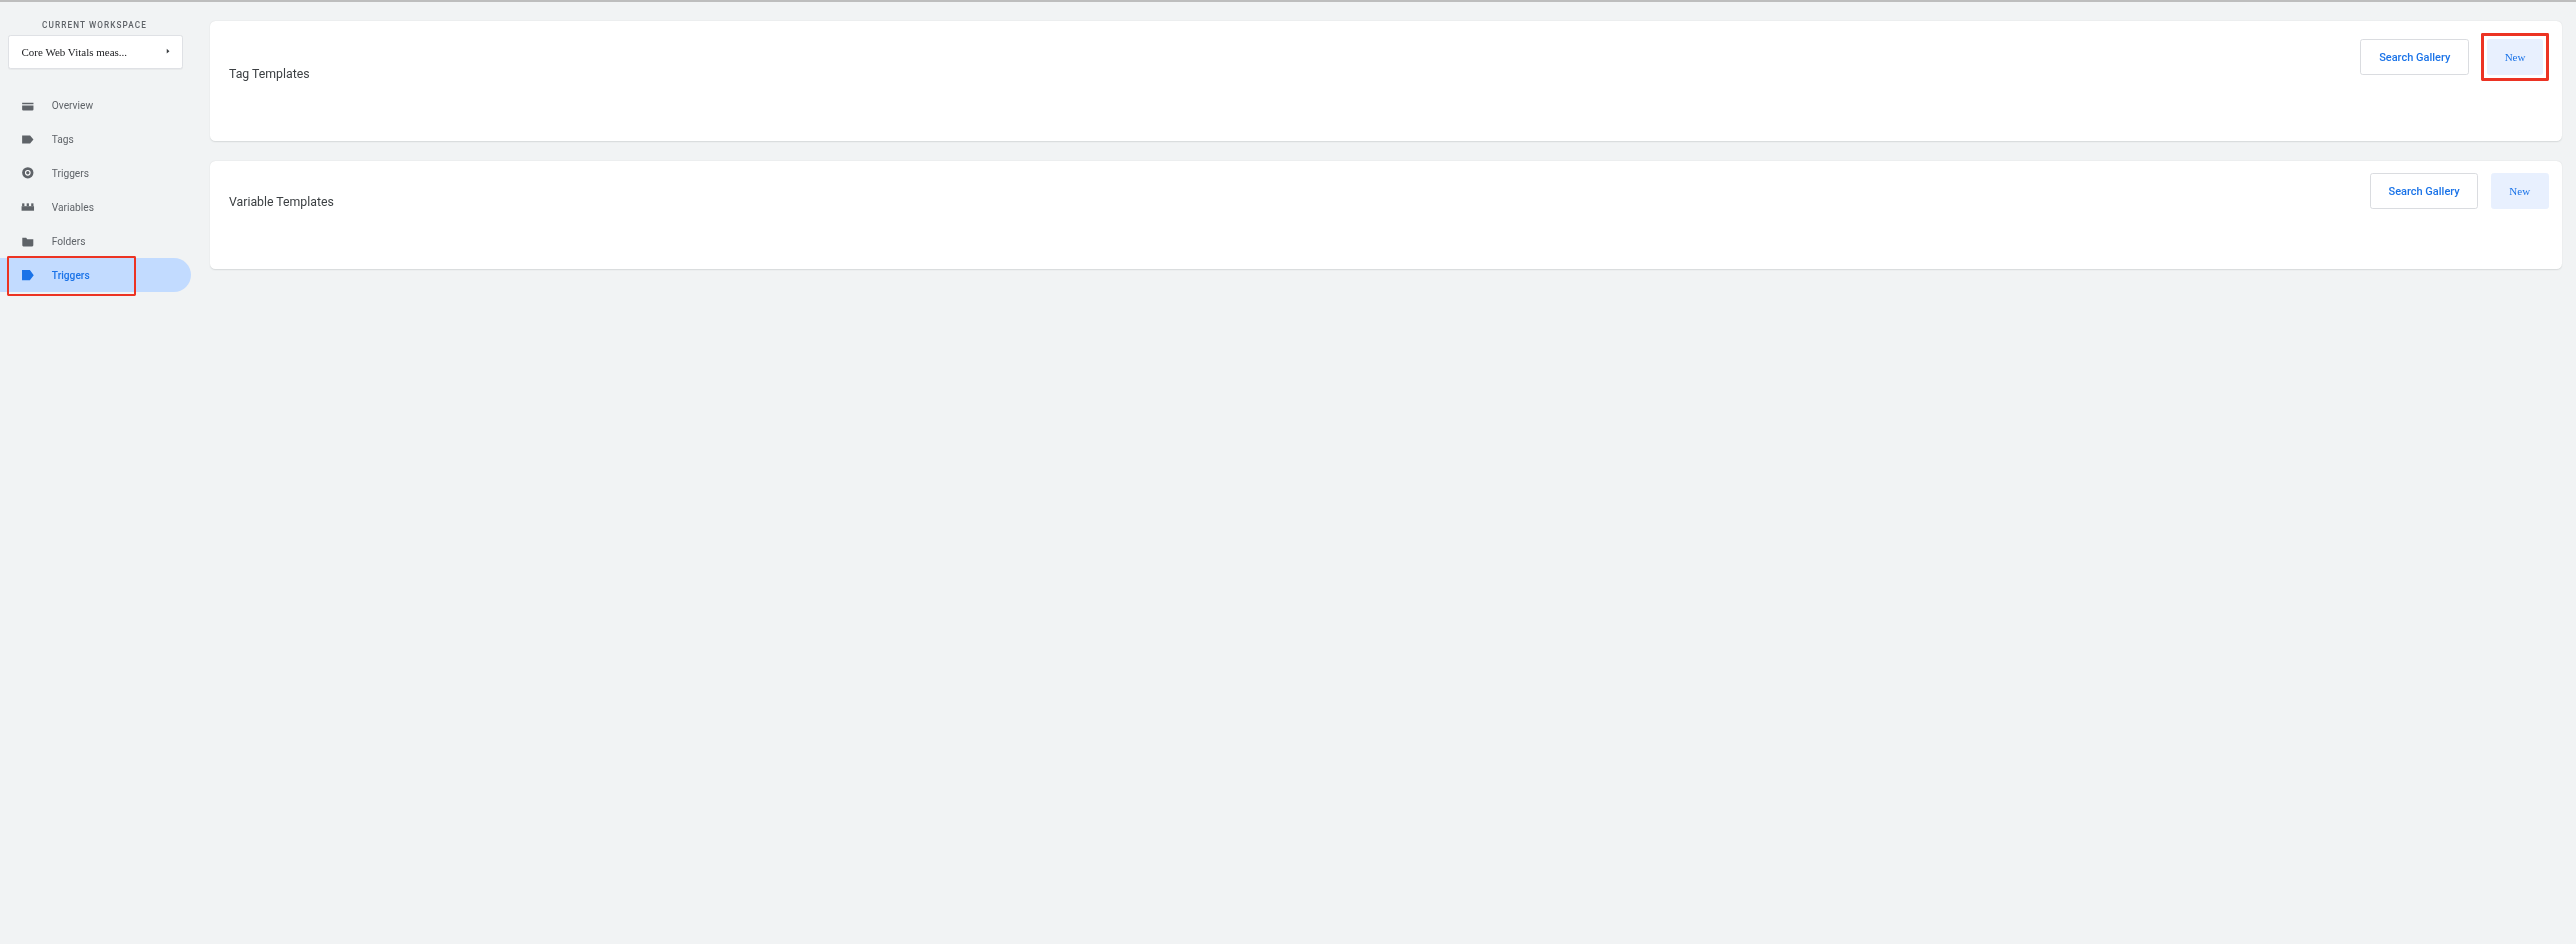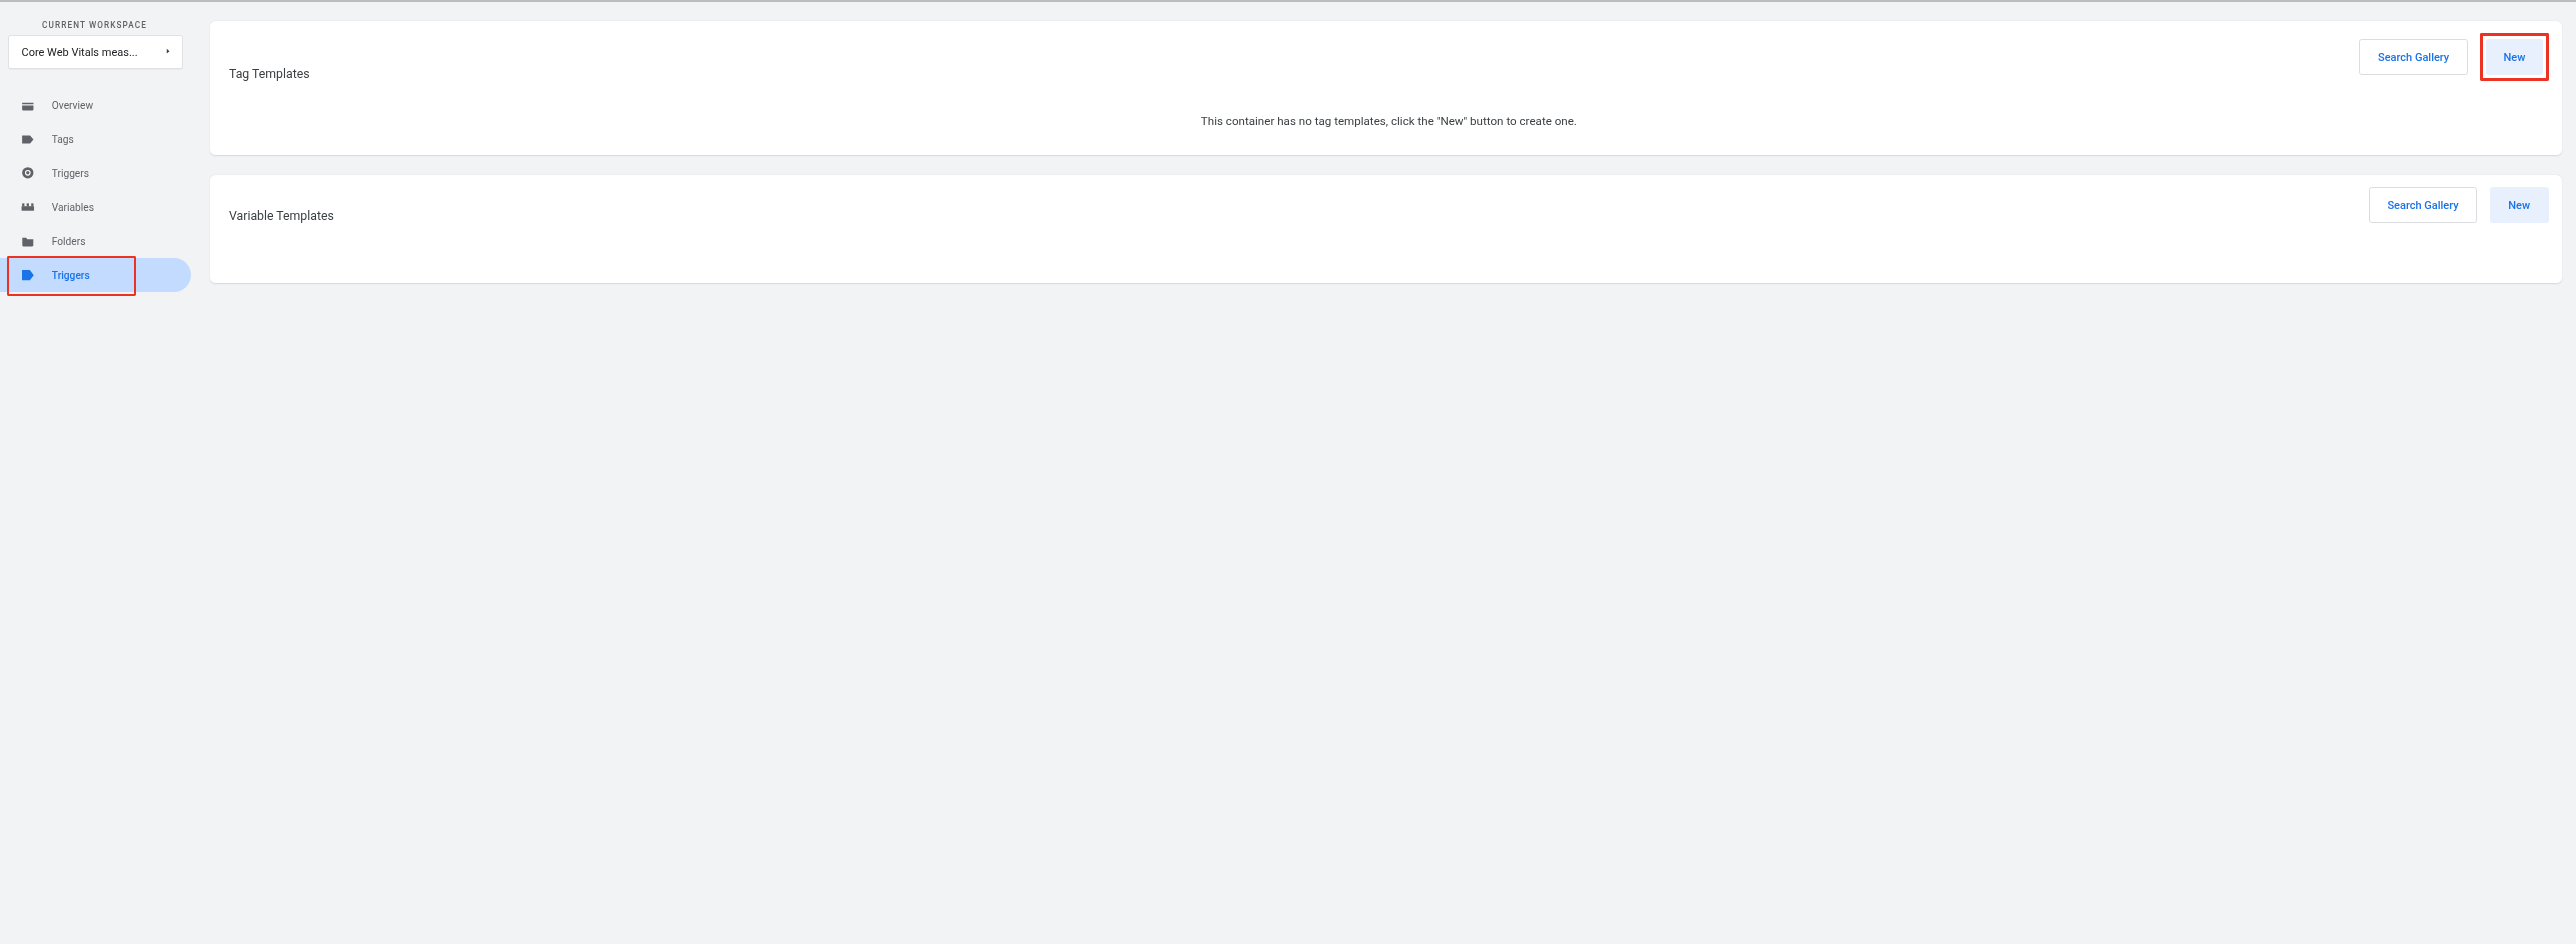--- a/index.html
+++ b/index.html
@@ -55,20 +55,21 @@
     box-shadow:0 0.7px 0.7px rgba(0,0,0,.04);
     cursor:pointer;
   }
   .ws-selector .name{
     font-size:11px;
     color:var(--text);
     white-space:nowrap;
     overflow:hidden;
     text-overflow:ellipsis;
     max-width:136px;
+    font-family:Liberation Serif, serif;
   }
   .nav{list-style:none;margin:0;padding:0;}
   .nav li{
     position:relative;
   }
   .nav a{
     display:flex;
     align-items:center;
     height:34px;
     padding-left:20.4px;
@@ -135,20 +136,21 @@
     justify-content:center;
     padding:0 17.7px;
     cursor:pointer;
     border:0.7px solid var(--border);
     background:#fff;
     color:var(--blue);
   }
   .btn.filled{
     background:var(--blue-light);
     border:0.7px solid var(--blue-light);
+    font-family:Liberation Serif, serif;
   }
   .btn-highlight{
     position:relative;
     padding:2.7px;
     border:3.4px solid var(--highlight);
     border-radius:1.4px;
     display:inline-flex;
   }
   .btn-highlight .btn{border:none;}
   .empty-msg{
@@ -252,21 +254,20 @@
     <section class="card">
       <div class="card-head">
         <div class="card-title">Tag Templates</div>
         <div class="btn-row">
           <button class="btn">Search Gallery</button>
           <span class="btn-highlight">
             <button class="btn filled">New</button>
           </span>
         </div>
       </div>
-      <div class="empty-msg">This container has no tag templates, click the "New" button to create one.</div>
     </section>
 
     <section class="card">
       <div class="card-head">
         <div class="card-title">Variable Templates</div>
         <div class="btn-row">
           <button class="btn">Search Gallery</button>
           <button class="btn filled">New</button>
         </div>
       </div>

